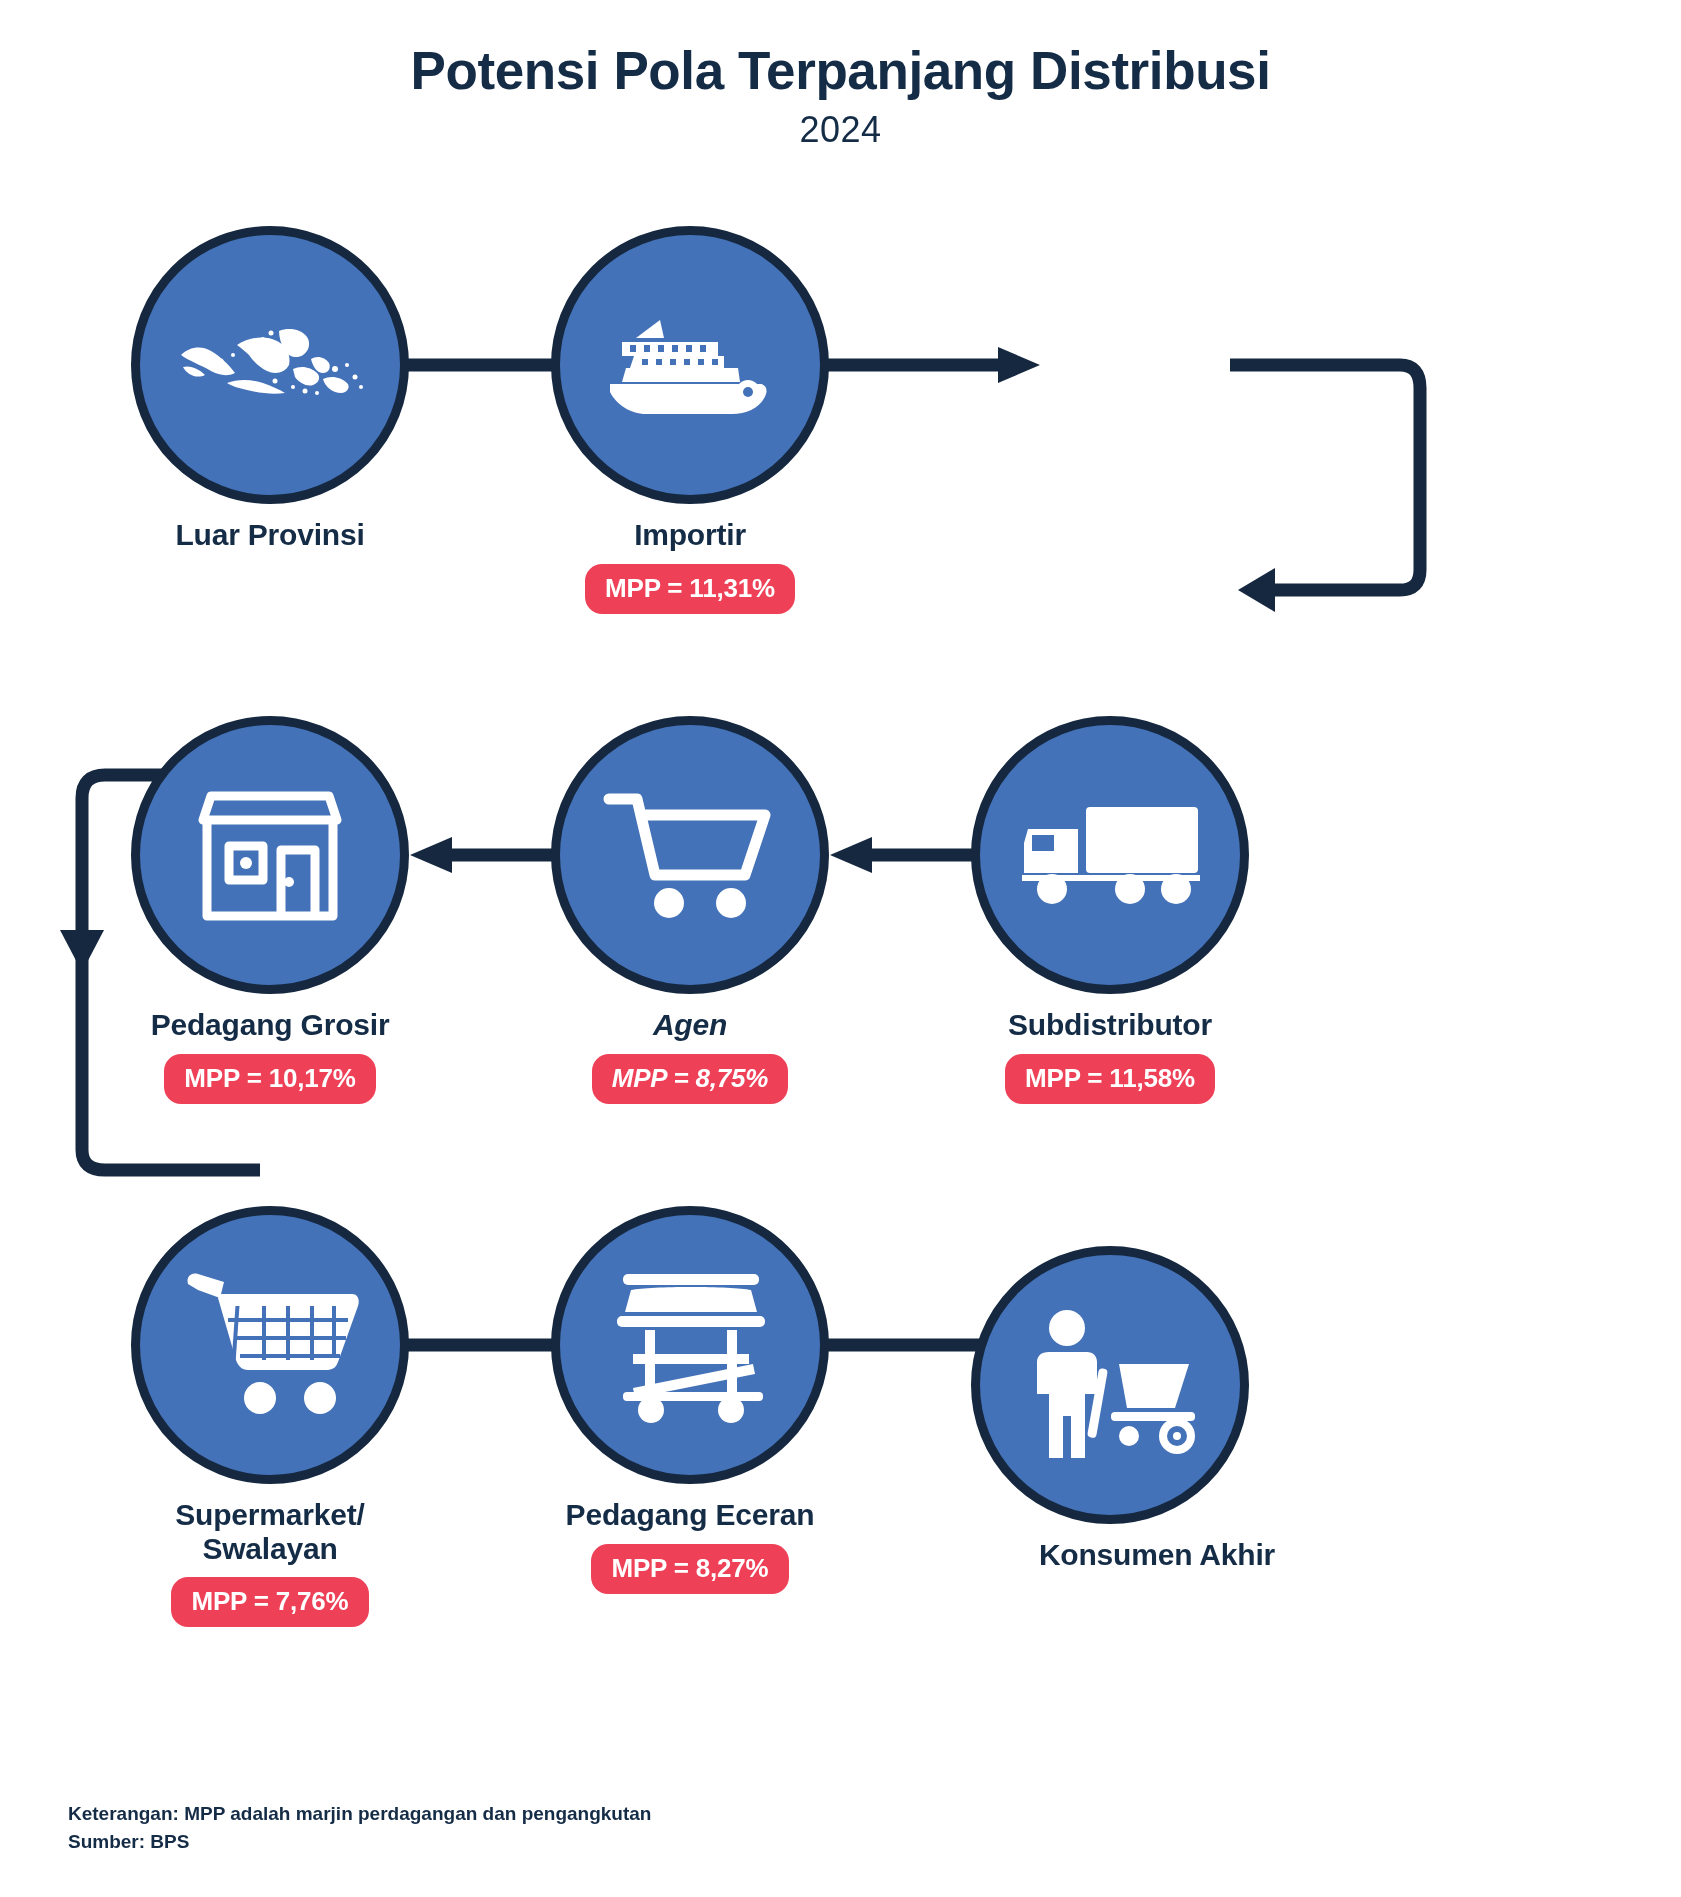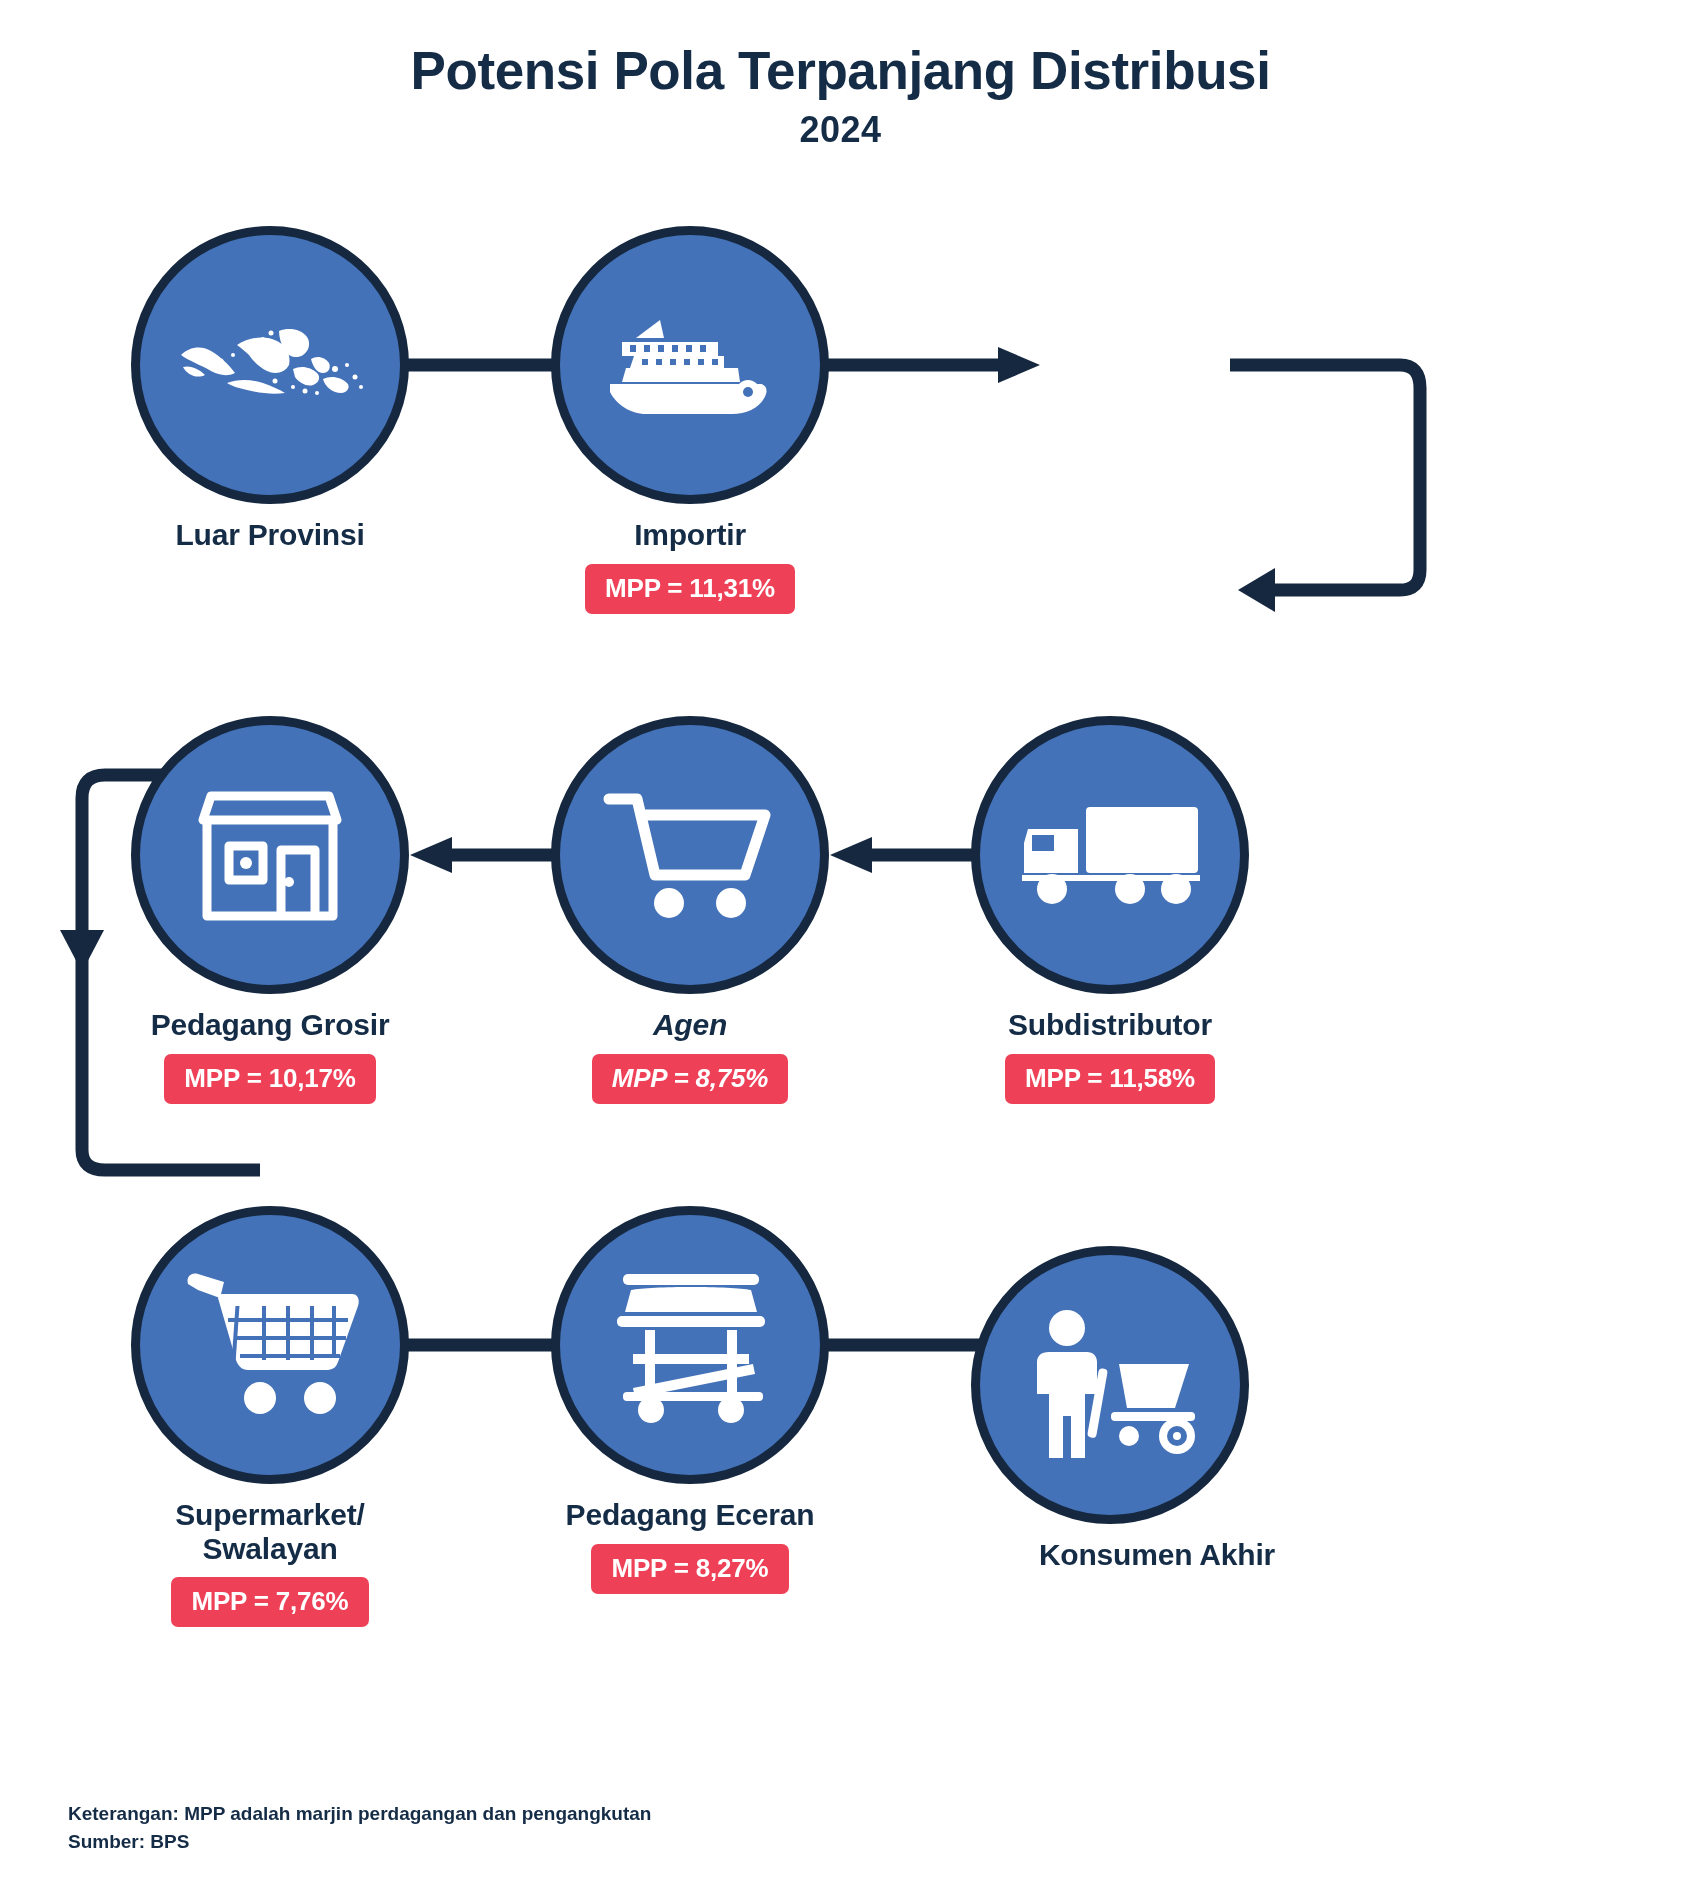--- a/index.html
+++ b/index.html
@@ -25,21 +25,21 @@
   }
   .title-line {
     font-size: 53px;
     font-weight: bold;
     color: #152C47;
     line-height: 1.23;
     letter-spacing: -0.4px;
   }
   .title-year {
     font-size: 36px;
-    font-weight: bold;
+    font-weight: normal;
     color: #152C47;
     margin-top: 6px;
     letter-spacing: 0.5px;
   }
 
   
   .flow {
     position: absolute;
     top: 280px;
     left: 0;
@@ -79,21 +79,21 @@
     z-index: 5;
   }
   .badge {
     display: inline-block;
     margin-top: 12px;
     background: #EE4157;
     color: #ffffff;
     font-size: 26px;
     font-weight: bold;
     padding: 9px 20px 10px 20px;
-    border-radius: 7px;
+    border-radius: 17px;
     letter-spacing: -0.2px;
     position: relative;
     z-index: 5;
     white-space: nowrap;
   }
   .badge.hidden { visibility: hidden; }
 
   
   .conn {
     position: absolute;

